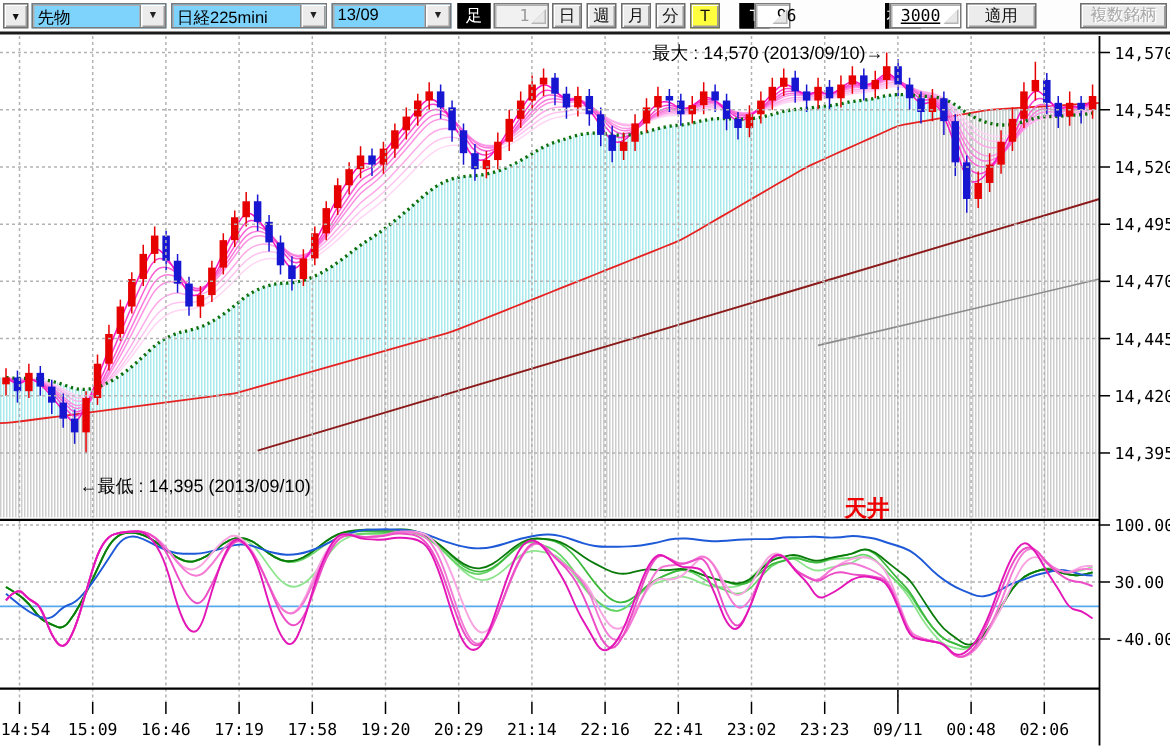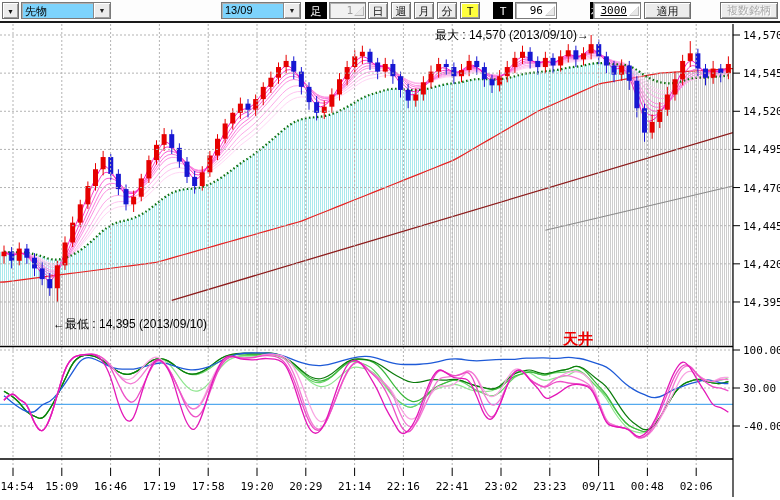--- a/index.html
+++ b/index.html
@@ -40,36 +40,40 @@
 
 <div id="app">
   <div id="toolbar">
     <div class="btn3d" style="left:2px;width:17px;">
       <span style="font-size:7px;">▼</span>
     </div>
     <div class="combo" style="left:21px;width:90px;">
       <span class="combo-text">先物</span>
       <span class="combo-btn">▼</span>
     </div>
+    <div class="combo" style="left:114px;width:104px;">
+      <span class="combo-text">日経225mini</span>
+      <span class="combo-btn">▼</span>
+    </div>
     <div class="combo" style="left:221px;width:80px;">
       <span class="combo-text">13/09</span>
       <span class="combo-btn">▼</span>
     </div>
     <span class="blk" style="left:305px;width:22px;">足</span>
     <div class="numbox dis" style="left:329px;width:37px;">
       <input style="width: 22px;" readonly="" value="1">
       <span class="spin"></span>
     </div>
     <button class="btn3d" style="left:368px;width:20px;">日</button>
     <button class="btn3d" style="left:391px;width:20px;">週</button>
     <button class="btn3d" style="left:414px;width:20px;">月</button>
     <button class="btn3d" style="left:437px;width:20px;">分</button>
     <button class="btn3d yellow" style="left:460px;width:20px;">T</button>
     <span class="blk" style="left:493px;width:20px;">T</span>
-    <div class="numbox" style="left:515px;width:42px;">
+    <div class="numbox" style="left:503px;width:24px;">
       <input style="width: 26px;" value="96">
       <span class="spin"></span>
     </div>
     <span class="blk" style="left:590px;width:24px;">本数</span>
     <div class="numbox" style="left:593px;width:48px;">
       <input style="width: 32px; text-decoration: underline;" value="3000">
       <span class="spin"></span>
     </div>
     <button class="btn3d" style="left:644px;width:47px;">適用</button>
     <button class="btn3d dis-btn" style="left:720px;width:58px;font-family:Liberation Mono, monospace;">複数銘柄</button>

